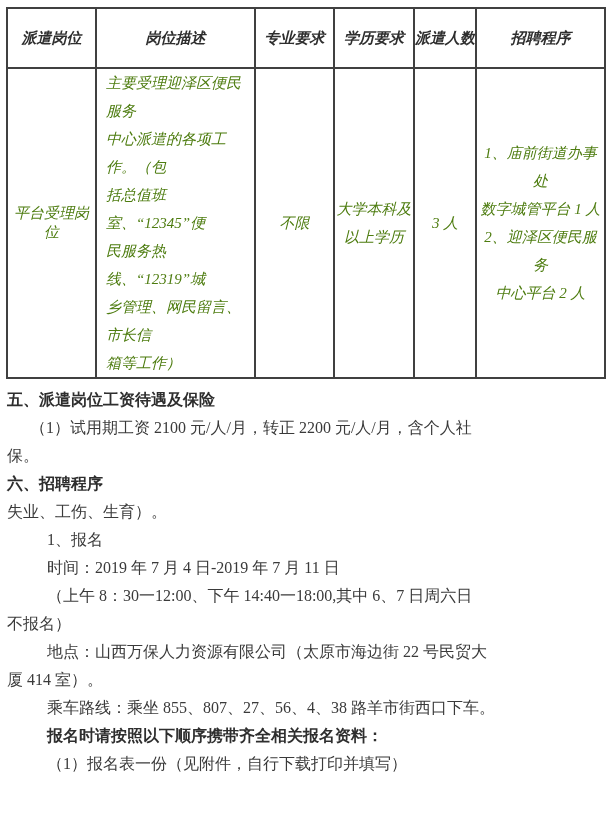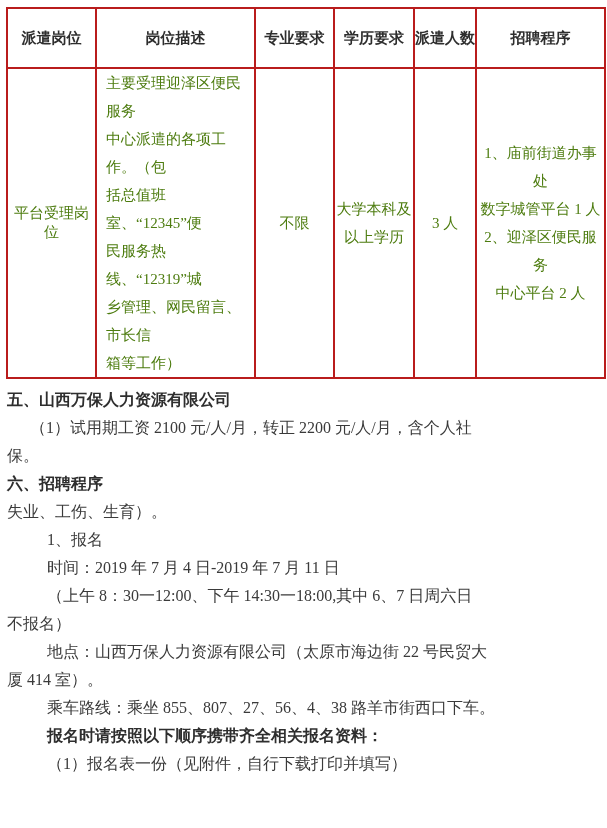--- a/index.html
+++ b/index.html
@@ -13,23 +13,24 @@
     font-family: "Liberation Serif", "DejaVu Serif", serif;
     color: #3a3a3a;
   }
   table.jobtable {
     border-collapse: collapse;
     table-layout: fixed;
     width: 598px;
     margin: 7px 0 0 6px;
   }
   .jobtable th, .jobtable td {
-    border: 2px solid #b91c1c;
+    border: 2px solid #404040;
     padding: 0;
     overflow: hidden;
+    font-style: italic;
   }
   .jobtable th {
     height: 58px;
     font-size: 15px;
     font-weight: bold;
     text-align: center;
     color: #2e2e2e;
   }
   .jobtable td {
     height: 168px;
@@ -102,28 +103,28 @@
             <div class="cell-line">1、庙前街道办事处</div>
             <div class="cell-line">数字城管平台 1 人</div>
             <div class="cell-line">2、迎泽区便民服务</div>
             <div class="cell-line">中心平台 2 人</div>
           </td>
       </tr>
     </tbody>
   </table>
 
   <div class="body-text">
-      <div class="line ind-0 bold">五、山西万保人力资源有限公司</div>
+      <div class="line ind-0 bold">五、派遣岗位工资待遇及保险</div>
       <div class="line ind-1">（1）试用期工资 2100 元/人/月，转正 2200 元/人/月，含个人社</div>
       <div class="line ind-0">保。</div>
       <div class="line ind-0 bold">六、招聘程序</div>
       <div class="line ind-0">失业、工伤、生育）。</div>
       <div class="line ind-2">1、报名</div>
       <div class="line ind-2">时间：2019 年 7 月 4 日-2019 年 7 月 11 日</div>
-      <div class="line ind-2">（上午 8：30一12:00、下午 14:30一18:00,其中 6、7 日周六日</div>
+      <div class="line ind-2">（上午 8：30一12:00、下午 14:40一18:00,其中 6、7 日周六日</div>
       <div class="line ind-0">不报名）</div>
       <div class="line ind-2">地点：山西万保人力资源有限公司（太原市海边街 22 号民贸大</div>
       <div class="line ind-0">厦 414 室）。</div>
       <div class="line ind-2">乘车路线：乘坐 855、807、27、56、4、38 路羊市街西口下车。</div>
       <div class="line ind-2 bold">报名时请按照以下顺序携带齐全相关报名资料：</div>
       <div class="line ind-2">（1）报名表一份（见附件，自行下载打印并填写）</div>
     </div>
 
 </div>
 

